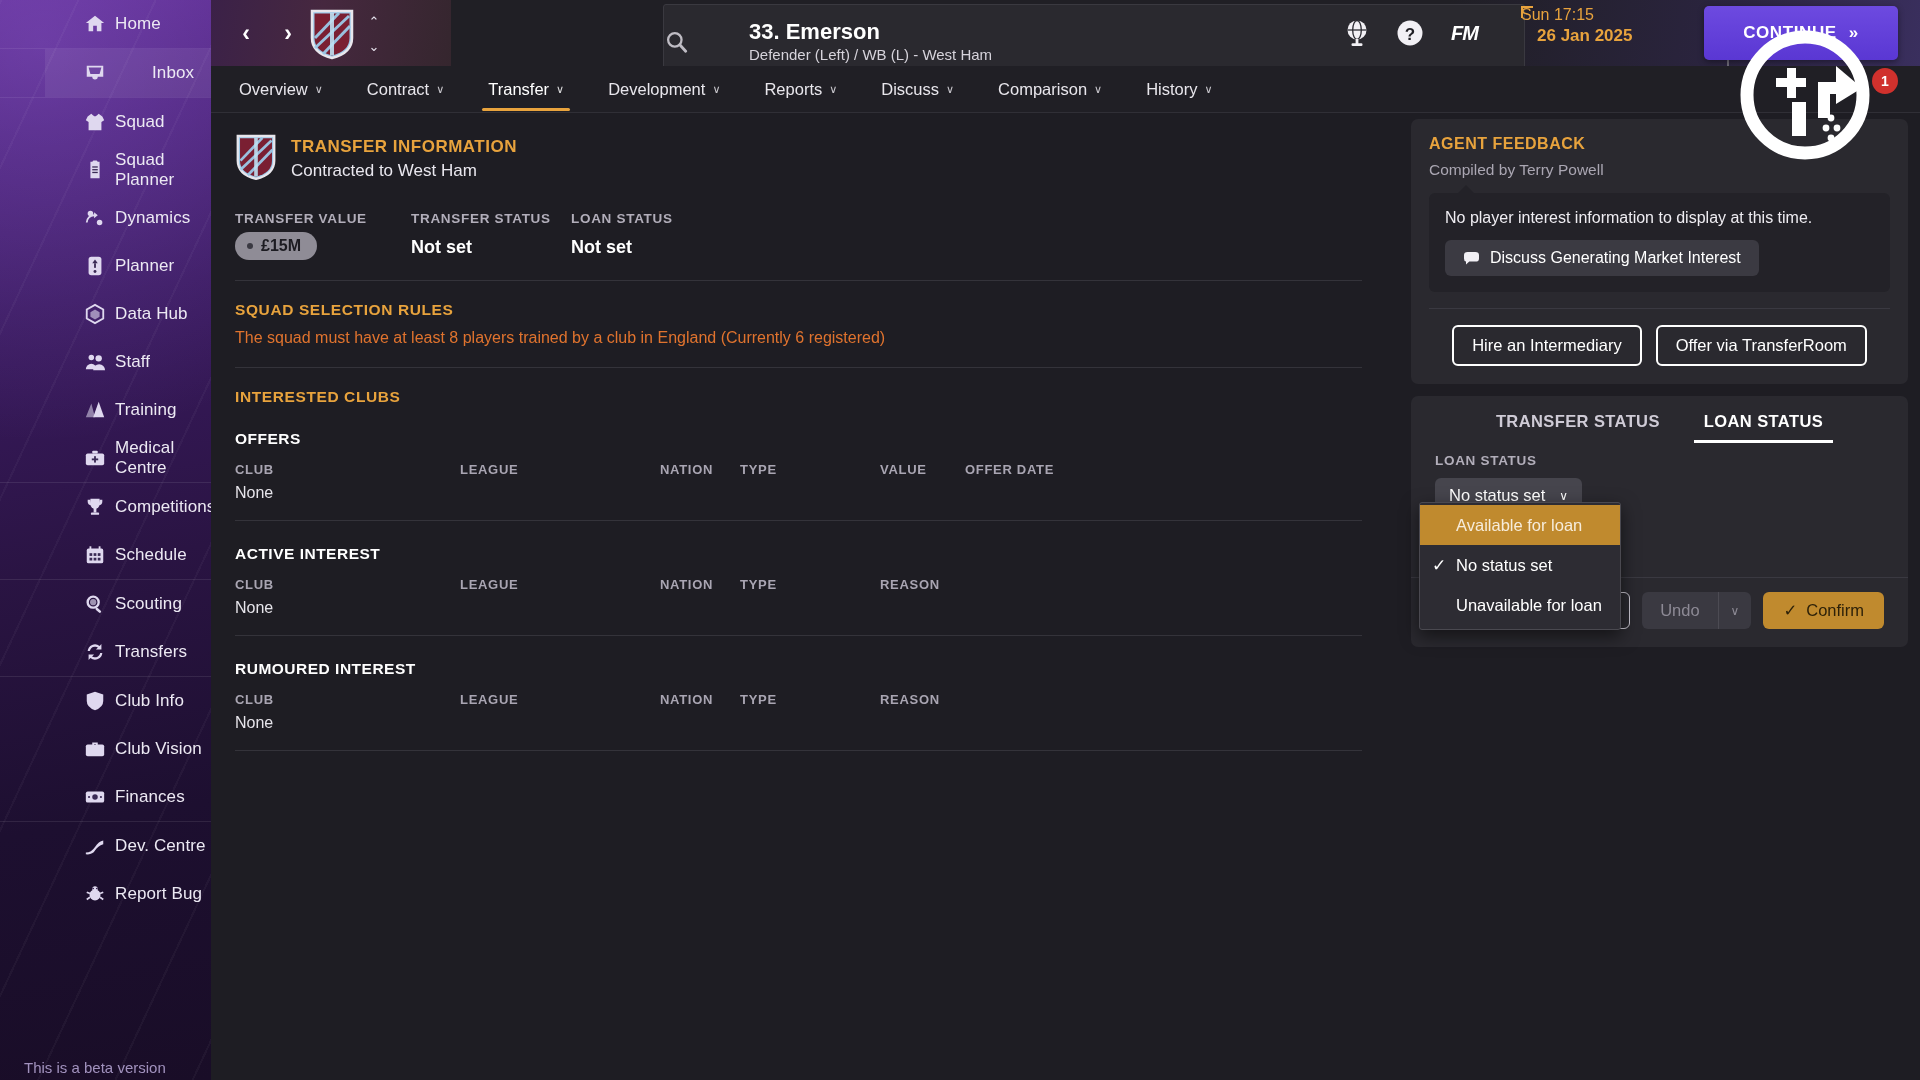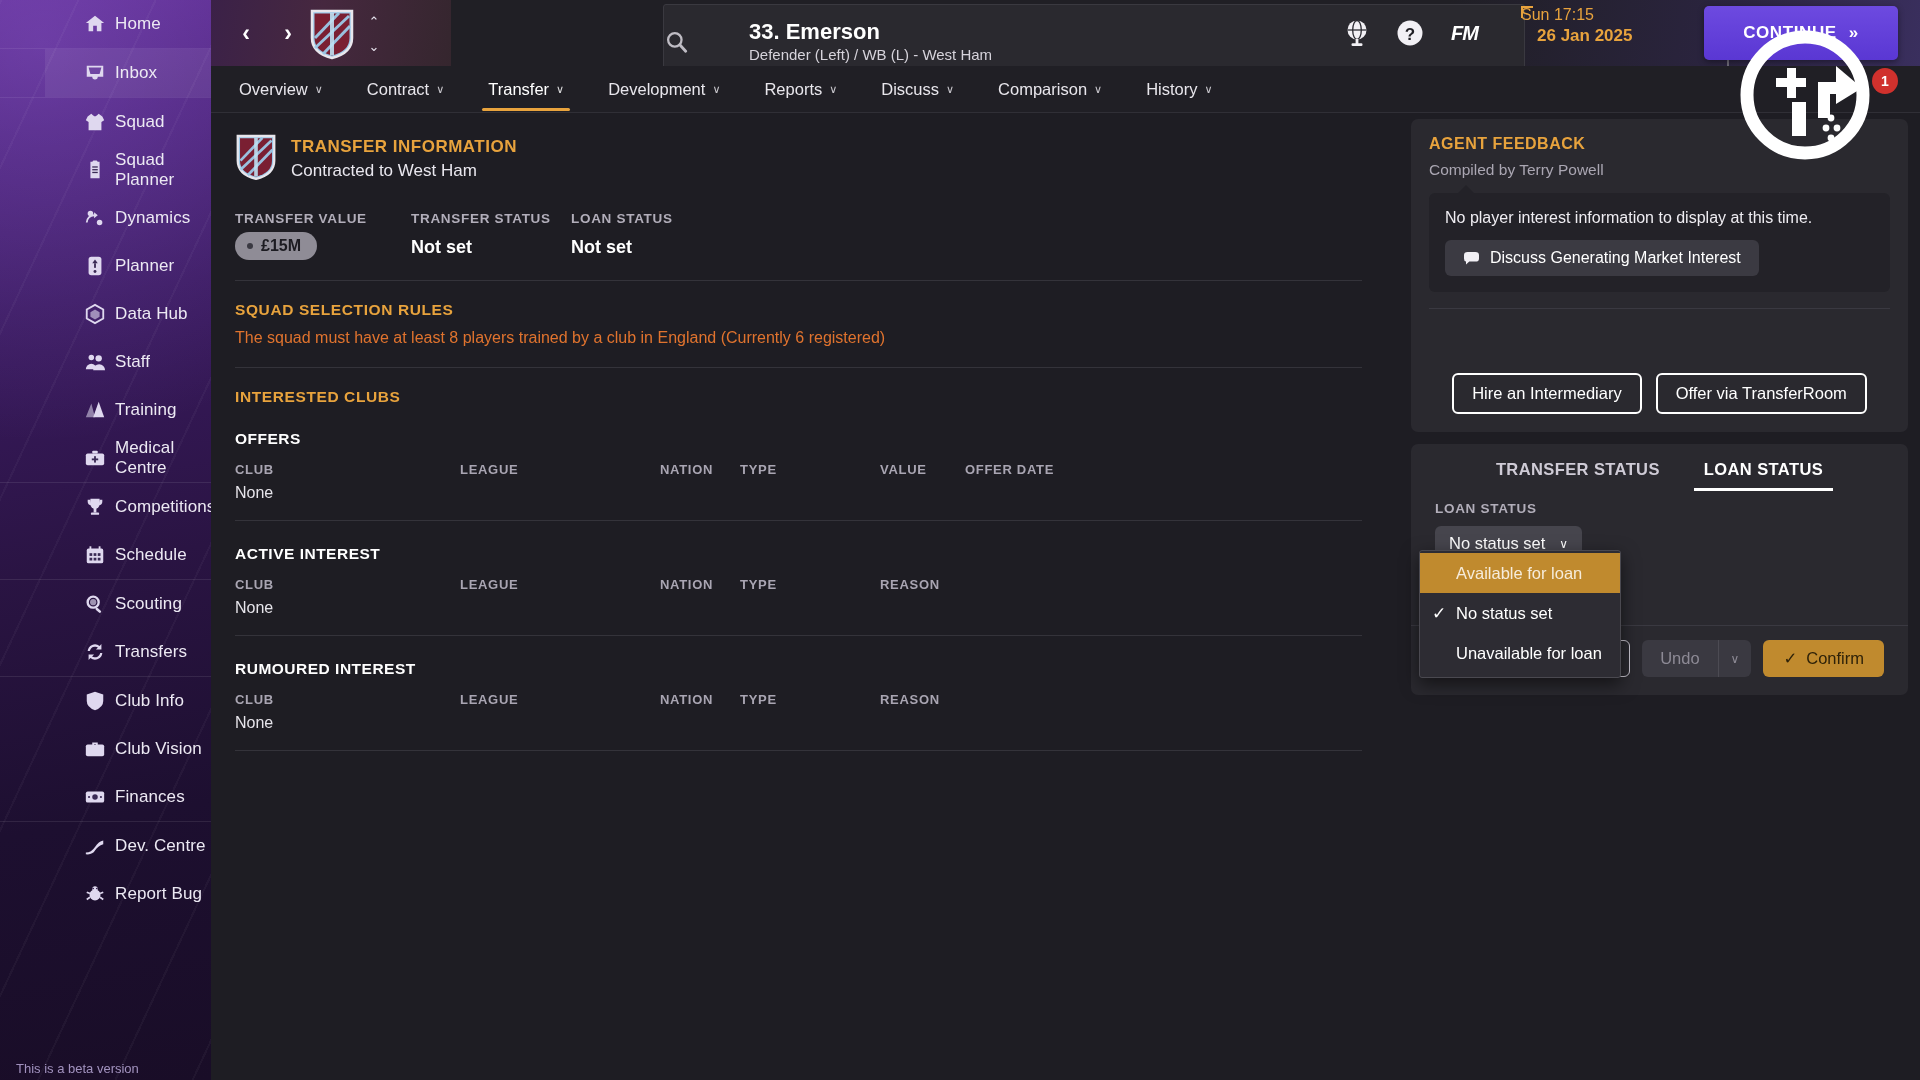--- a/index.html
+++ b/index.html
@@ -21,27 +21,27 @@
     content:""; position:absolute; inset:0;
     background:
       repeating-linear-gradient(115deg, rgba(255,255,255,.035) 0 2px, rgba(255,255,255,0) 2px 70px),
       radial-gradient(circle at 20% 4%, rgba(180,130,255,.25), rgba(0,0,0,0) 38%);
     pointer-events:none;
   }
   .sb-item {
     position: relative; display:flex; align-items:center; height:48px;
     padding-left: 32px; color:#ece9f3; font-size:17px; letter-spacing:.1px;margin-left:45px;
   }
-  .sb-item.active { background: rgba(255,255,255,.07); }
+  .sb-item.active { background: rgba(255,255,255,.07); gap: 37px; }
   .sb-item .ico { width:36px; flex:0 0 36px; display:flex; align-items:center; justify-content:center; }
   .sb-item .ico svg { width:22px; height:22px; fill:#dfd8ef; }
   .sb-item .lbl { margin-left:2px; }
   .sb-sep { height:1px; background: rgba(255,255,255,.09); margin:0; }
   .sb-note {
-    position:absolute; left:16px; bottom:4px; font-size:13px; color:#b9a9d8; opacity:.85;
+    position:absolute; left:24px; bottom:4px; font-size:15px; color:#b9a9d8; opacity:.85;
   }
 
   
   .topbar {
     position:absolute; left:211px; top:0; width:1709px; height:113px;
     background:#201f25;
   }
   .topbar-bg-left {
     position:absolute; left:0; top:0; width:240px; height:66px;
     background: linear-gradient(100deg,#3b2148 0%, #46283f 45%, #35262e 100%);
@@ -169,21 +169,21 @@
   .bubble-text { color:#efedf2; font-size:16px; }
   .chip {
     display:inline-flex; align-items:center; gap:10px; margin-top:13px;
     background:#3b3a42; border-radius:6px; padding:9px 18px; color:#fff; font-size:16px;
   }
   .chip .sp svg { width:17px; height:15px; display:block; }
   .divider { height:1px; background:#3a3941; margin:16px 0; }
   .btn-row { display:flex; gap:14px; justify-content:center; }
   .obtn {
     border:2px solid #ffffff; border-radius:6px; padding:9px 18px;
-    color:#fff; font-size:16.5px; background:transparent;margin-top:48px;
+    color:#fff; font-size:16.5px; background:transparent;
   }
 
   .card2 { background:#2a292f; border-radius:7px; margin-top:12px; padding:0 0 18px 0; position:relative; }
   .ctabs { display:flex; gap:0; padding:16px 0 0 0; justify-content:center; }
   .ctab {
     position:relative; color:#cfcbd6; font-size:16.5px; font-weight:bold;
     letter-spacing:.4px; padding:0 22px 12px 22px;
   }
   .ctab.active { color:#fff; }
   .ctab.active::after {

